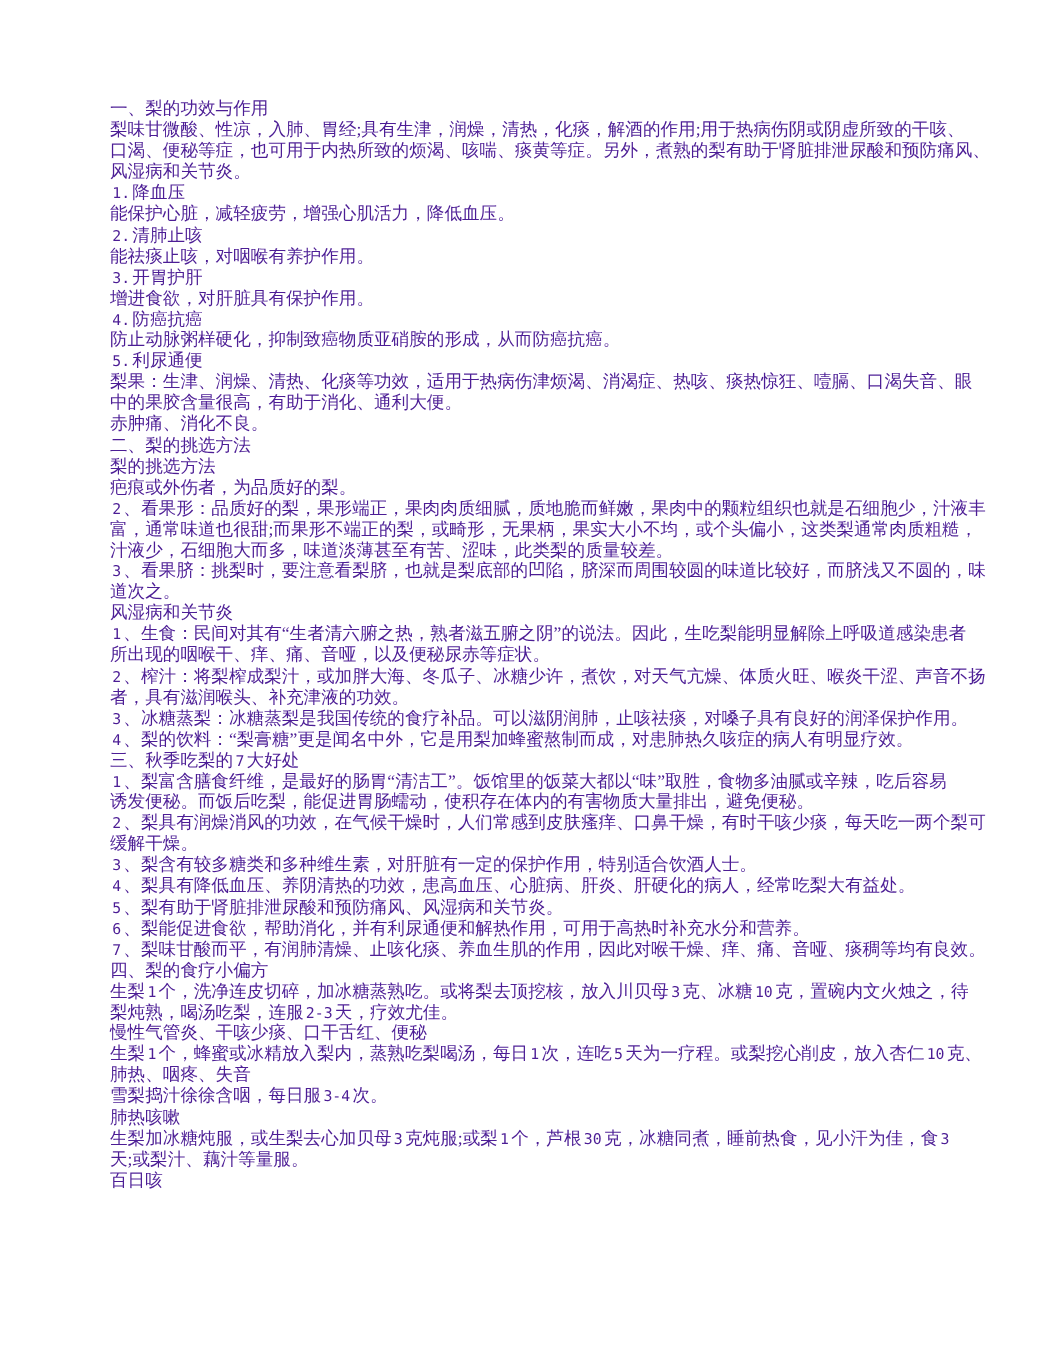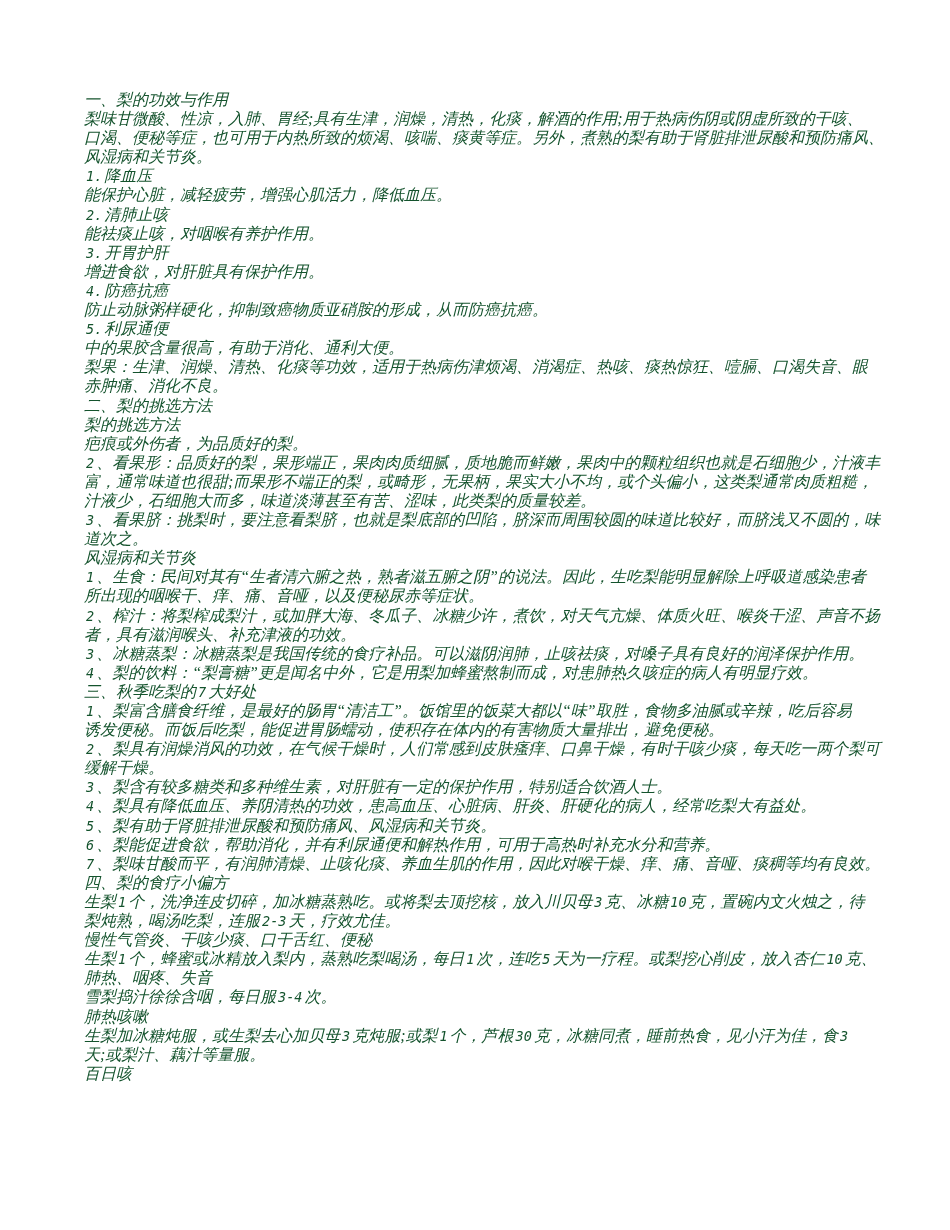--- a/index.html
+++ b/index.html
@@ -8,28 +8,27 @@
   }
   body {
     width: 950px;
     height: 1230px;
     background: #ffffff;
     overflow: hidden;
     position: relative;
   }
   .doc {
     position: absolute;
-    left: 84px;
+    left: 100px;
     top: 90px;
     width: 830px;
-    color: #14532d;
+    color: #4c1d95;
     font-family: "Liberation Serif", "DejaVu Serif", serif;
     font-size: 16px;
     line-height: 19.1px;
-    font-style: italic;
   }
   .line {
     white-space: pre;
     height: 19.1px;
   }
   .num {
     font-family: "DejaVu Sans Mono", "Liberation Mono", monospace;
     font-size: 13.5px;
     padding: 0 2px;
   }
@@ -44,22 +43,22 @@
     <div class="line">风湿病和关节炎。</div>
     <div class="line"><span class="num">1.</span>降血压</div>
     <div class="line">能保护心脏，减轻疲劳，增强心肌活力，降低血压。</div>
     <div class="line"><span class="num">2.</span>清肺止咳</div>
     <div class="line">能祛痰止咳，对咽喉有养护作用。</div>
     <div class="line"><span class="num">3.</span>开胃护肝</div>
     <div class="line">增进食欲，对肝脏具有保护作用。</div>
     <div class="line"><span class="num">4.</span>防癌抗癌</div>
     <div class="line">防止动脉粥样硬化，抑制致癌物质亚硝胺的形成，从而防癌抗癌。</div>
     <div class="line"><span class="num">5.</span>利尿通便</div>
+    <div class="line">梨果：生津、润燥、清热、化痰等功效，适用于热病伤津烦渴、消渴症、热咳、痰热惊狂、噎膈、口渴失音、眼</div>
     <div class="line">中的果胶含量很高，有助于消化、通利大便。</div>
-    <div class="line">梨果：生津、润燥、清热、化痰等功效，适用于热病伤津烦渴、消渴症、热咳、痰热惊狂、噎膈、口渴失音、眼</div>
     <div class="line">赤肿痛、消化不良。</div>
     <div class="line">二、梨的挑选方法</div>
     <div class="line">梨的挑选方法</div>
     <div class="line">疤痕或外伤者，为品质好的梨。</div>
     <div class="line"><span class="num">2</span>、看果形：品质好的梨，果形端正，果肉肉质细腻，质地脆而鲜嫩，果肉中的颗粒组织也就是石细胞少，汁液丰</div>
     <div class="line">富，通常味道也很甜;而果形不端正的梨，或畸形，无果柄，果实大小不均，或个头偏小，这类梨通常肉质粗糙，</div>
     <div class="line">汁液少，石细胞大而多，味道淡薄甚至有苦、涩味，此类梨的质量较差。</div>
     <div class="line"><span class="num">3</span>、看果脐：挑梨时，要注意看梨脐，也就是梨底部的凹陷，脐深而周围较圆的味道比较好，而脐浅又不圆的，味</div>
     <div class="line">道次之。</div>
     <div class="line">风湿病和关节炎</div>

